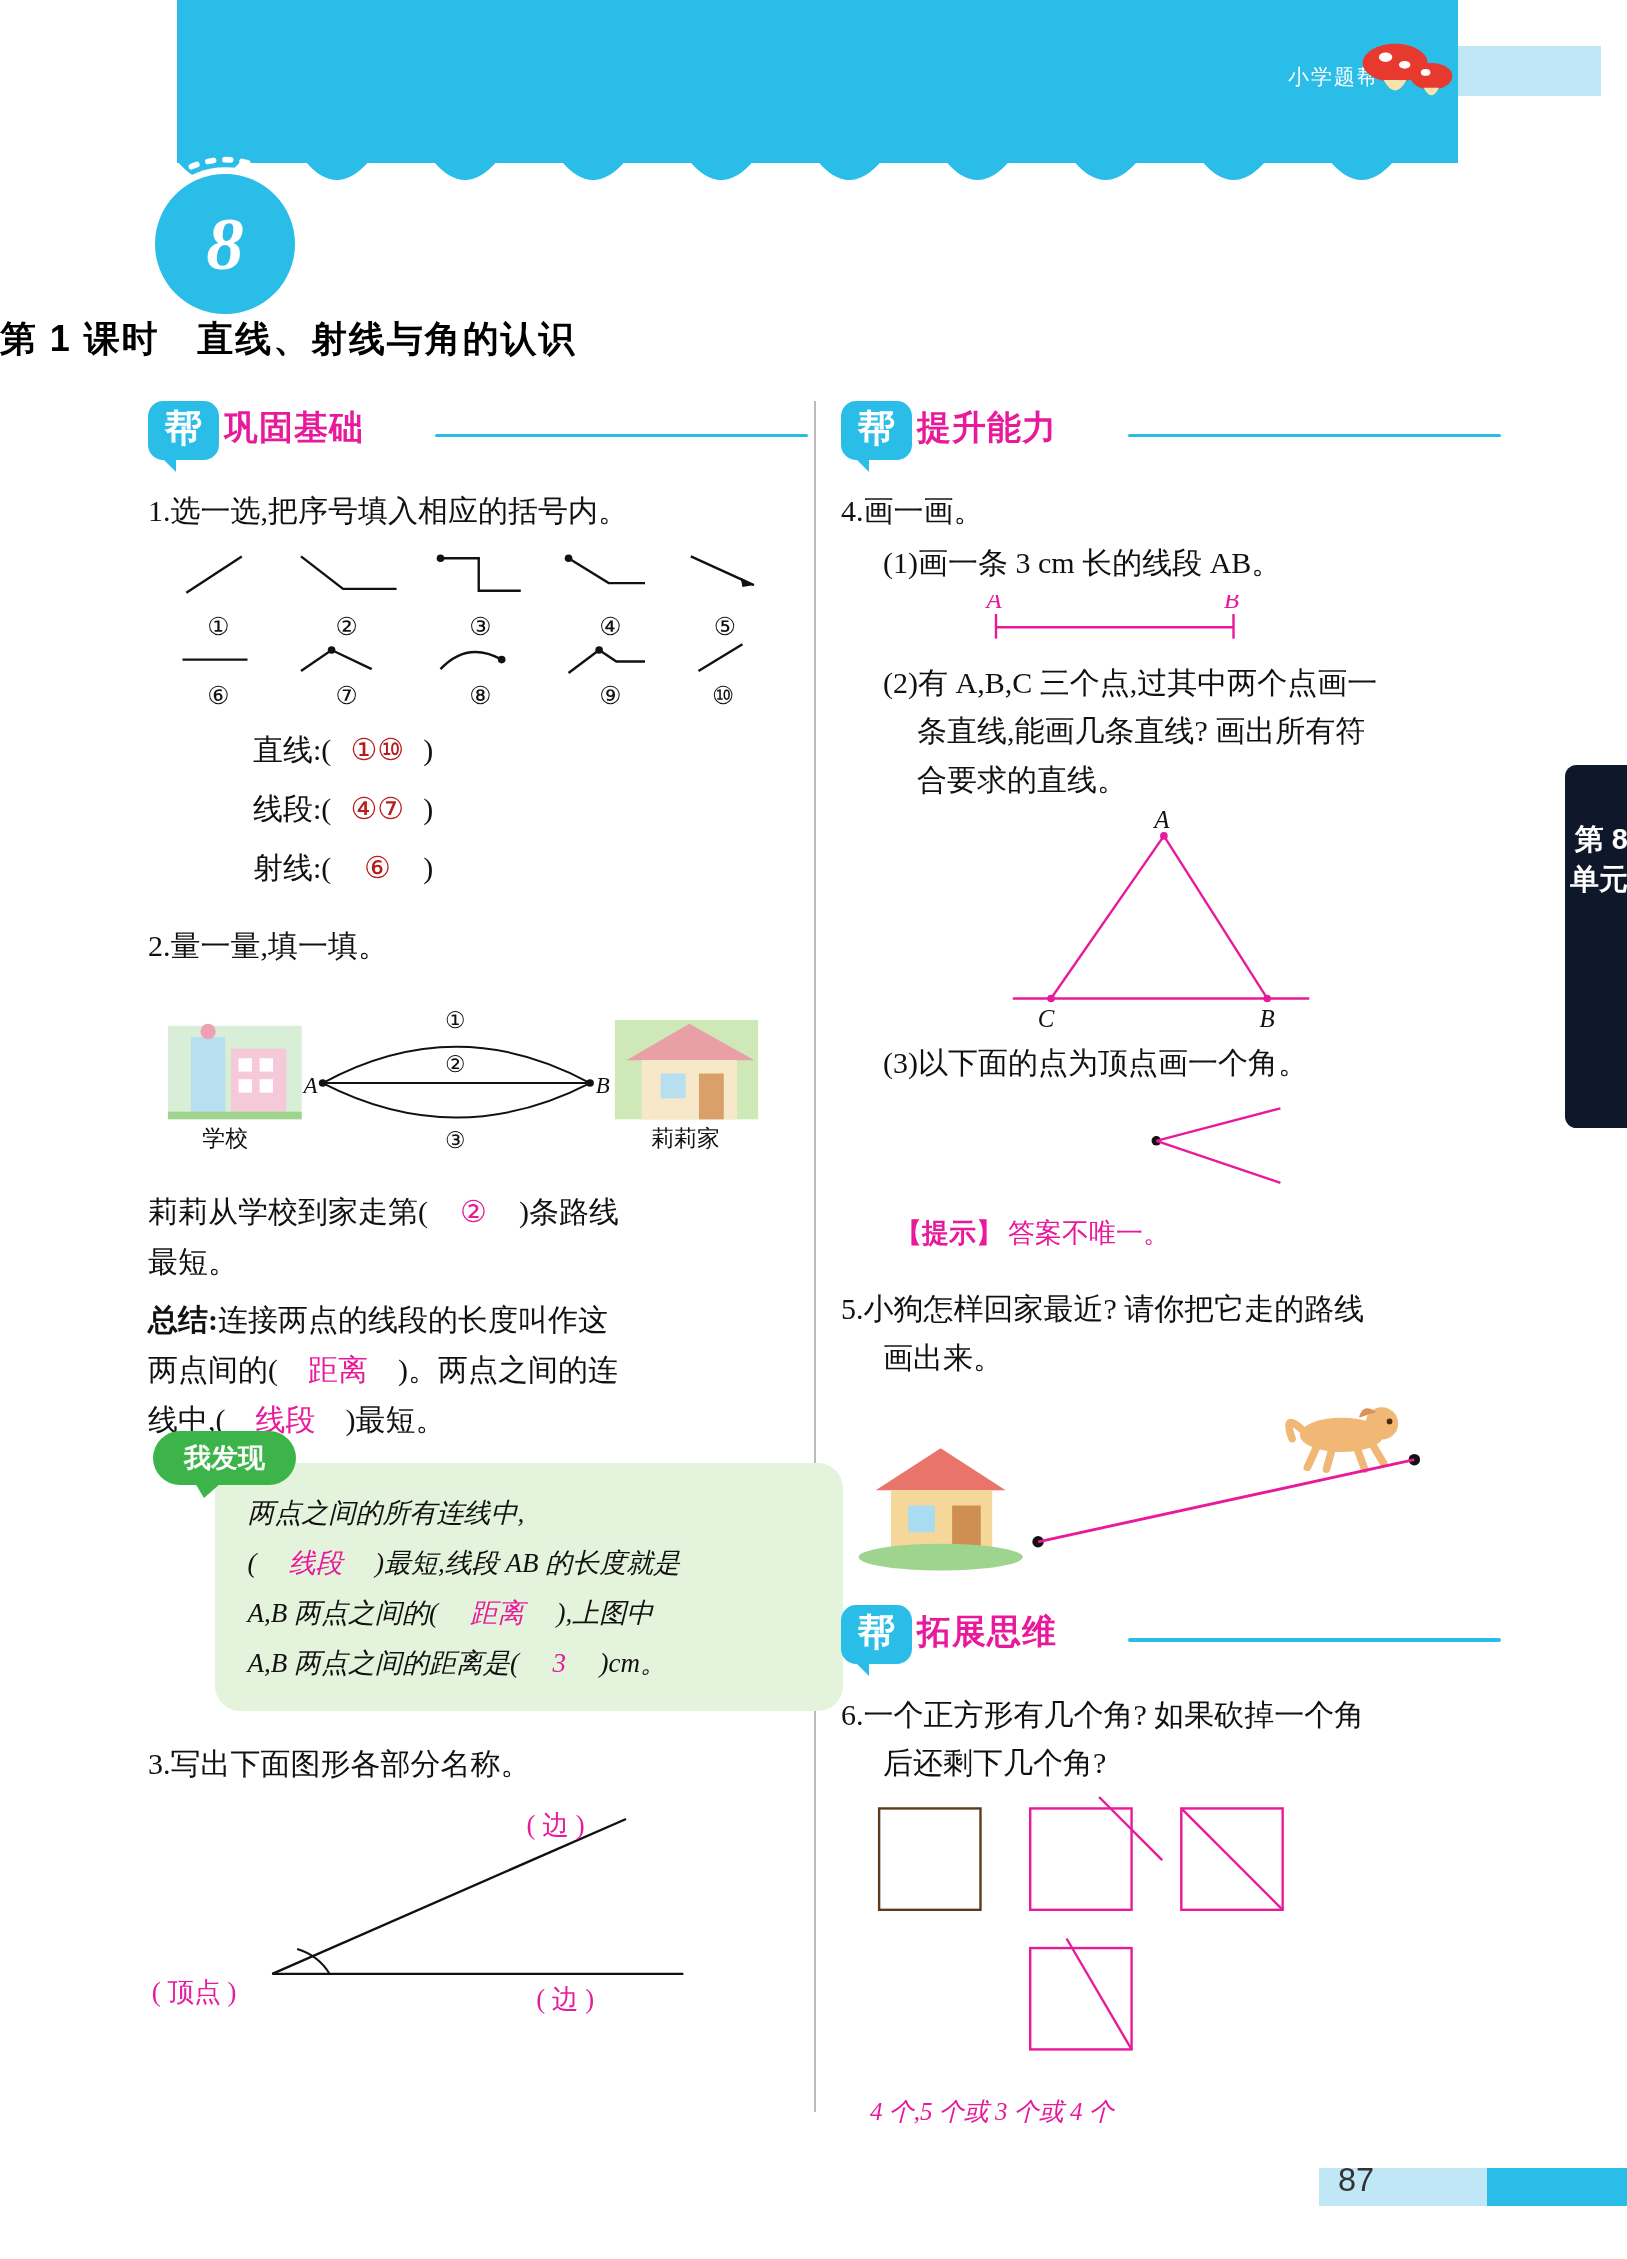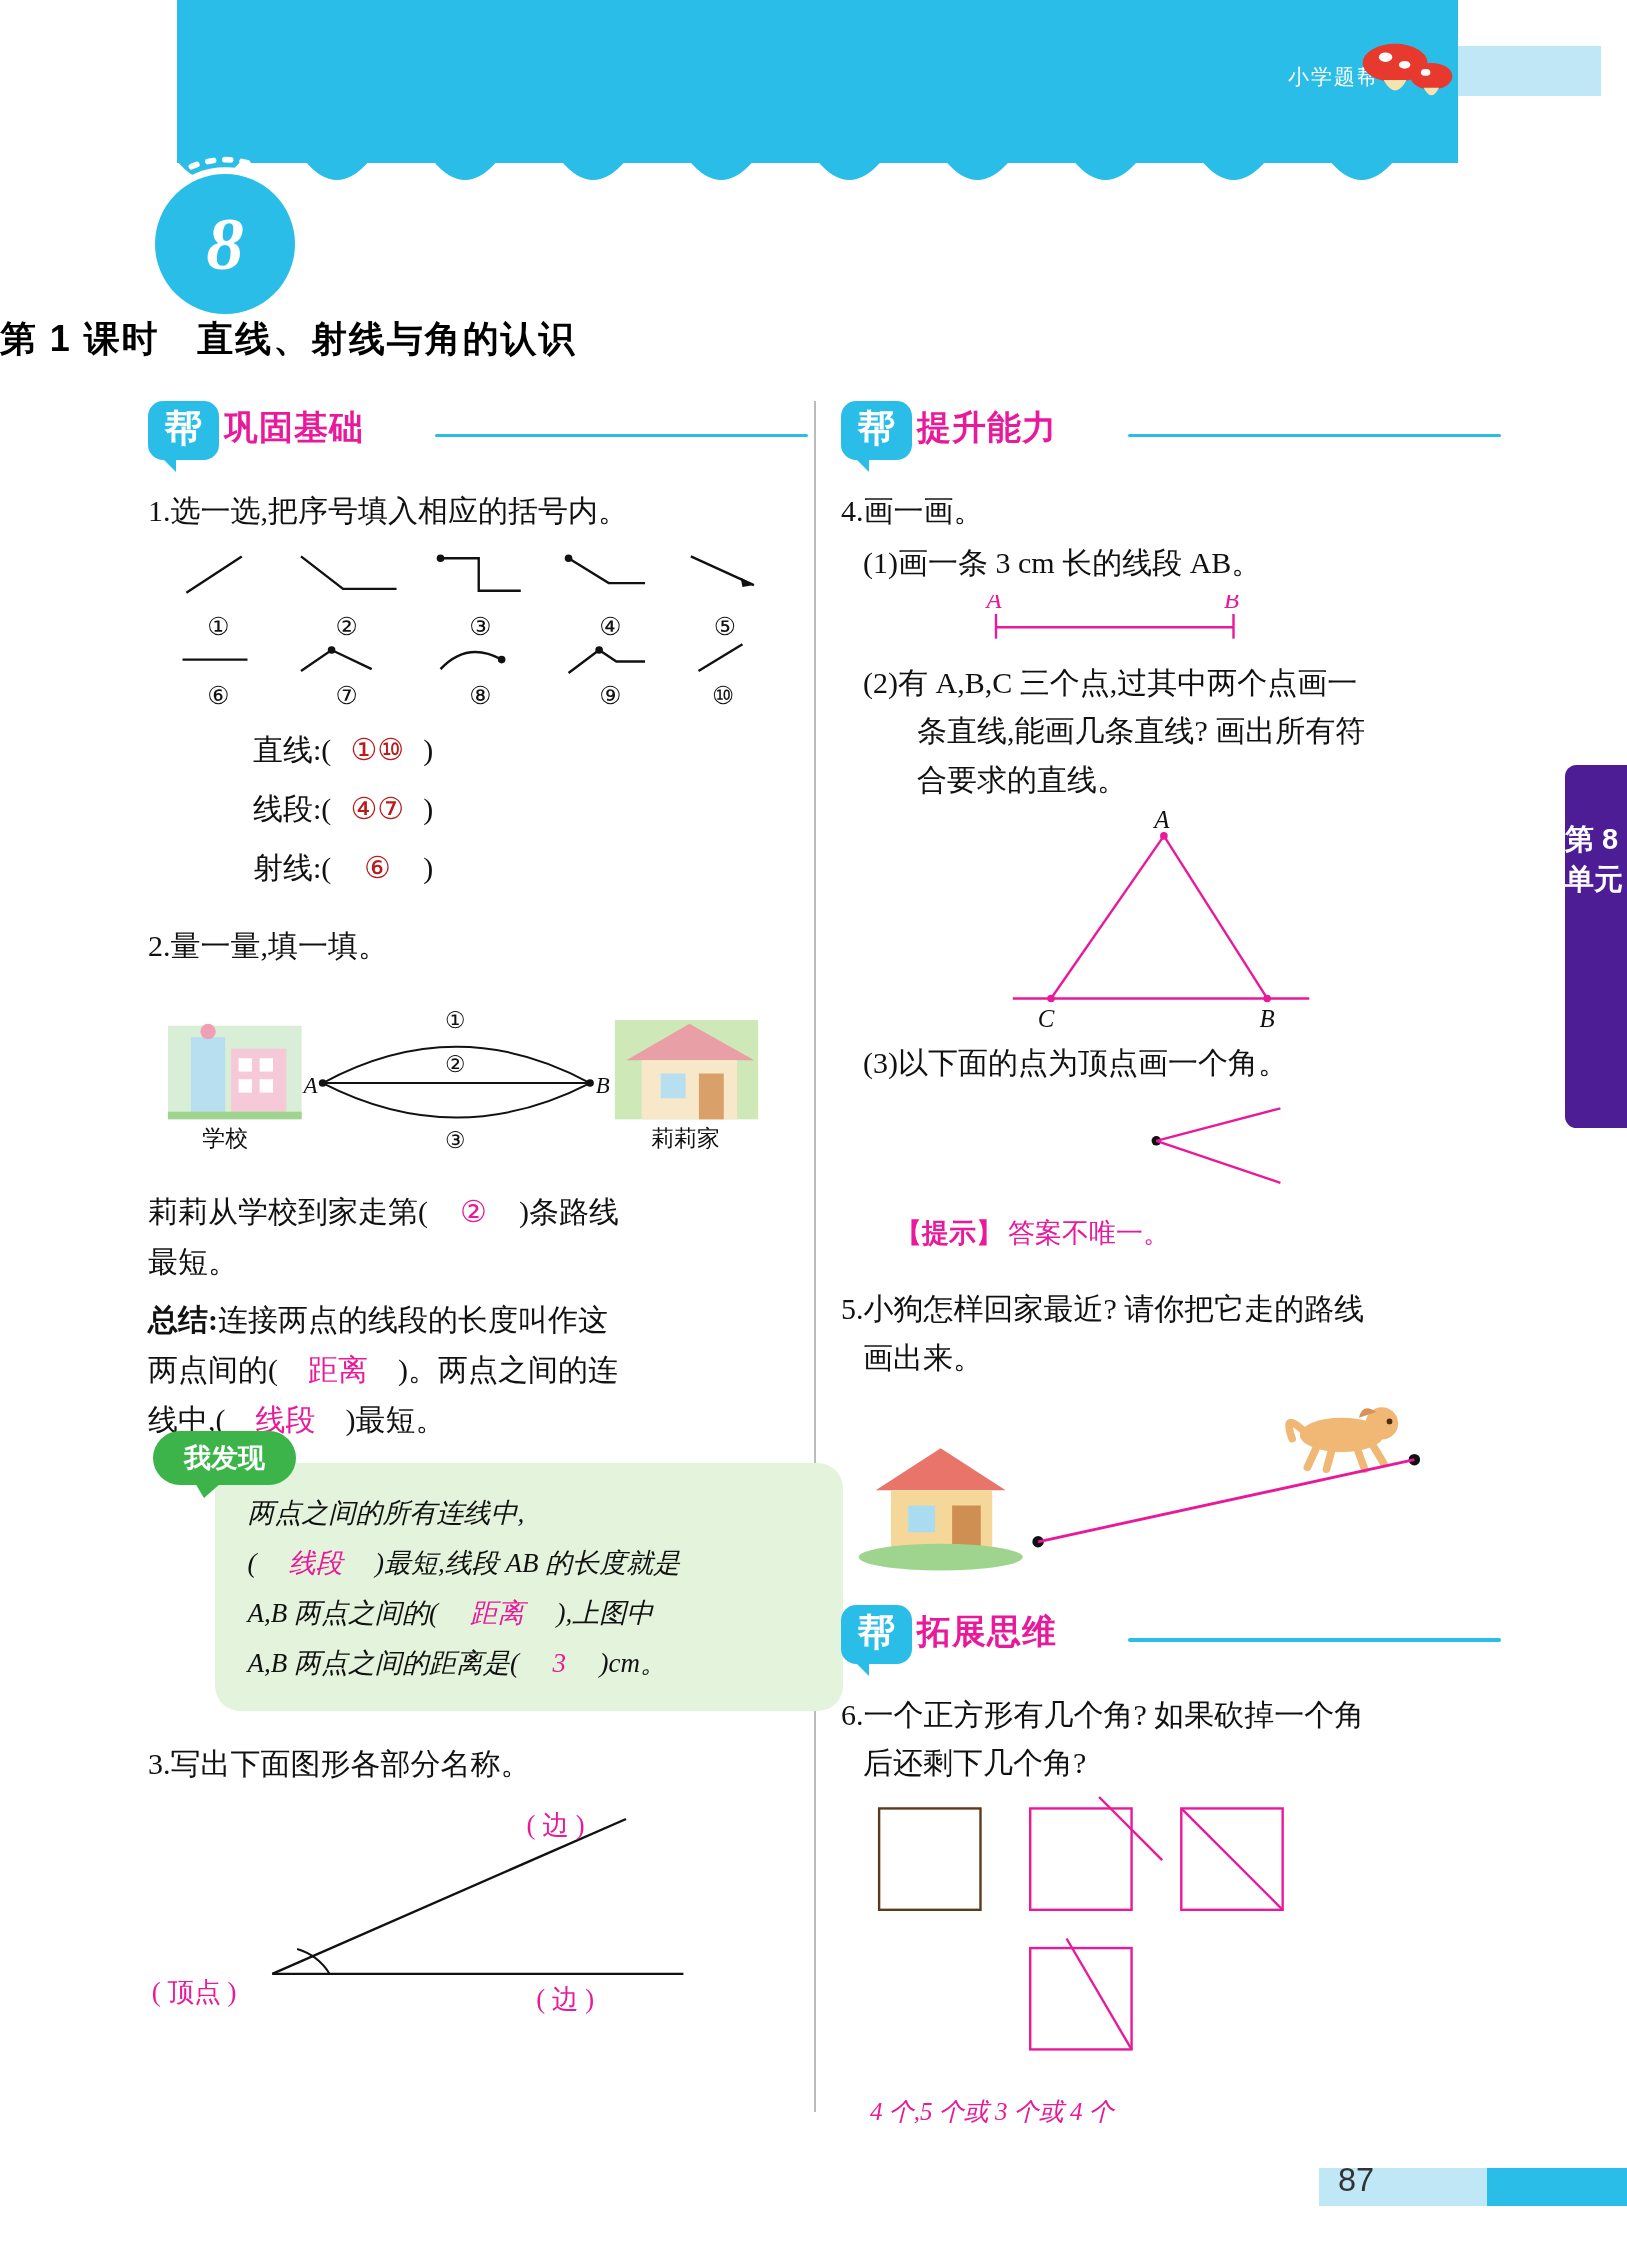--- a/index.html
+++ b/index.html
@@ -72,21 +72,21 @@
   .sec .sec-label{
     position:absolute;left:76px;top:3.8px;font-size:34px;font-weight:bold;color:#e8199a;
     font-family:"Liberation Sans",sans-serif;letter-spacing:1px;
   }
   .sec .sec-rule{
     position:absolute;left:287px;top:32.5px;right:0;height:3.8px;background:#29bde8;border-radius:1.9px;
   }
 
   
   .q{font-size:30px;line-height:52px;color:#111;margin:17px 0 5.7px 0;}
-  .indent{margin-left:22px;}
+  .indent{margin-left:42px;}
   .ansbox{color:#e8199a;font-family:"Liberation Serif",serif;}
   .bold{font-weight:bold;}
 
   
   .arow{font-size:30px;line-height:59px;margin-left:105px;color:#111;}
   .arow .val{display:inline-block;min-width:92px;text-align:center;color:#b91c1c;}
 
   
   svg{display:block;}
 
@@ -110,22 +110,22 @@
   }
 
   
   .hint{font-size:27px;color:#e8199a;margin:15.3px 0 0 54px;}
   .hint .hint-label{font-weight:bold;}
   .hint .hint-text{margin-left:5px;}
 
   
   .sidetab{
     position:absolute;right:0;top:765px;width:63px;height:363px;
-    background:#4c1d95;border-radius:11.5px 0 0 11.5px;
-    color:#ffffff;font-size:29px;font-weight:bold;text-align:left;
+    background:#0f172a;border-radius:11.5px 0 0 11.5px;
+    color:#ffffff;font-size:29px;font-weight:bold;text-align:right;
     font-family:"Liberation Sans",sans-serif;
     padding-top:54px;box-sizing:border-box;line-height:40px;
   }
   .sidetab span{display:block;}
 
   
   .pagenum-bar{
     position:absolute;left:1319px;top:2168px;width:239px;height:38px;background:#bfe7f6;
   }
   .pagenum{

